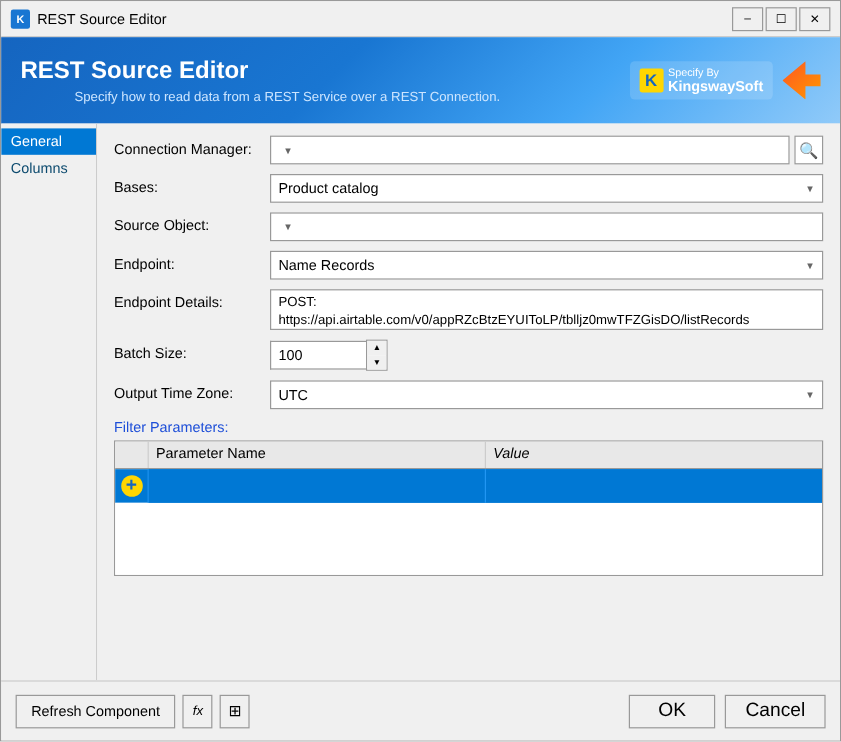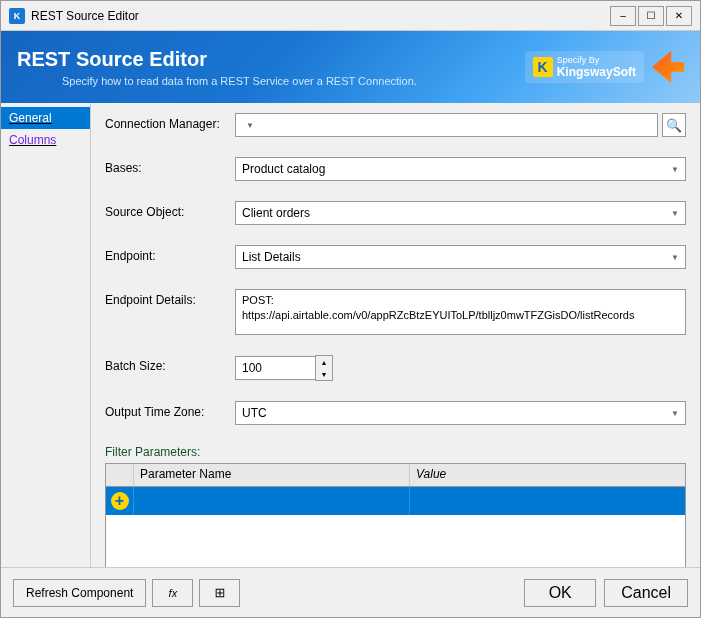--- a/index.html
+++ b/index.html
@@ -131,50 +131,49 @@
     
     .main-content {
       display: flex;
       flex: 1;
       overflow: hidden;
       background: #f0f0f0;
     }
 
     
     .sidebar {
-      width: 90px;
+      width: 80px;
       background: #f0f0f0;
       border-right: 1px solid #ccc;
       padding-top: 4px;
       flex-shrink: 0;
-      text-decoration: underline;
     }
     .sidebar-item {
       padding: 4px 8px;
       cursor: pointer;
       font-size: 12px;
-      color: #6d28d9;
+      color: #0c4a6e;
     }
     .sidebar-item.active {
       background: #0078d4;
       color: white;
     }
 
     
     .form-area {
       flex: 1;
       padding: 10px 14px;
       overflow-y: auto;
       background: #f0f0f0;
     }
 
     .form-row {
       display: flex;
       align-items: flex-start;
-      margin-bottom: 20px;
+      margin-bottom: 8px;
     }
     .form-label {
       width: 130px;
       font-size: 12px;
       color: #000;
       padding-top: 4px;
       flex-shrink: 0;
     }
     .form-control-wrap {
       flex: 1;
@@ -235,21 +234,21 @@
       cursor: pointer;
       display: flex;
       align-items: center;
       justify-content: center;
       font-size: 13px;
       flex-shrink: 0;
     }
 
     .endpoint-details {
       flex: 1;
-      height: 46px;
+      height: 34px;
       border: 1px solid #999;
       background: white;
       padding: 3px 6px;
       font-size: 11px;
       color: #000;
       overflow: hidden;
       line-height: 1.4;
     }
 
     .batch-wrap {
@@ -289,21 +288,21 @@
       width: 120px;
       justify-content: space-between;
     }
 
     
     .filter-section {
       margin-top: 8px;
     }
     .filter-label {
       font-size: 12px;
-      color: #14532d;
+      color: #1d4ed8;
       margin-bottom: 4px;
     }
     .filter-table-wrap {
       border: 1px solid #999;
       background: white;
     }
     .filter-table-header {
       display: flex;
       background: #e8e8e8;
       border-bottom: 1px solid #999;
@@ -388,21 +387,21 @@
     }
     .refresh-btn {
       height: 28px;
       padding: 0 12px;
       border: 1px solid #999;
       background: #f0f0f0;
       cursor: pointer;
       font-size: 12px;
     }
     .icon-btn {
-      width: 41px;
+      width: 25px;
       height: 28px;
       border: 1px solid #999;
       background: #f0f0f0;
       cursor: pointer;
       display: flex;
       align-items: center;
       justify-content: center;
       font-size: 14px;
     }
     .footer-right {
@@ -482,31 +481,30 @@
             <span class="dropdown-text">Product catalog</span>
             <span class="dropdown-arrow">▼</span>
           </div>
         </div>
       </div>
 
       <div class="form-row">
         <div class="form-label">Source Object:</div>
         <div class="form-control-wrap">
           <div class="dropdown">
-            <span class="dropdown-text">Client orders</span>
             <span class="dropdown-arrow">▼</span>
           </div>
         </div>
       </div>
 
       <div class="form-row">
         <div class="form-label">Endpoint:</div>
         <div class="form-control-wrap">
           <div class="dropdown">
-            <span class="dropdown-text">List Details</span>
+            <span class="dropdown-text">Name Records</span>
             <span class="dropdown-arrow">▼</span>
           </div>
         </div>
       </div>
 
       <div class="form-row">
         <div class="form-label">Endpoint Details:</div>
         <div class="form-control-wrap">
           <div class="endpoint-details">POST:<br>https://api.airtable.com/v0/appRZcBtzEYUIToLP/tblljz0mwTFZGisDO/listRecords</div>
         </div>

